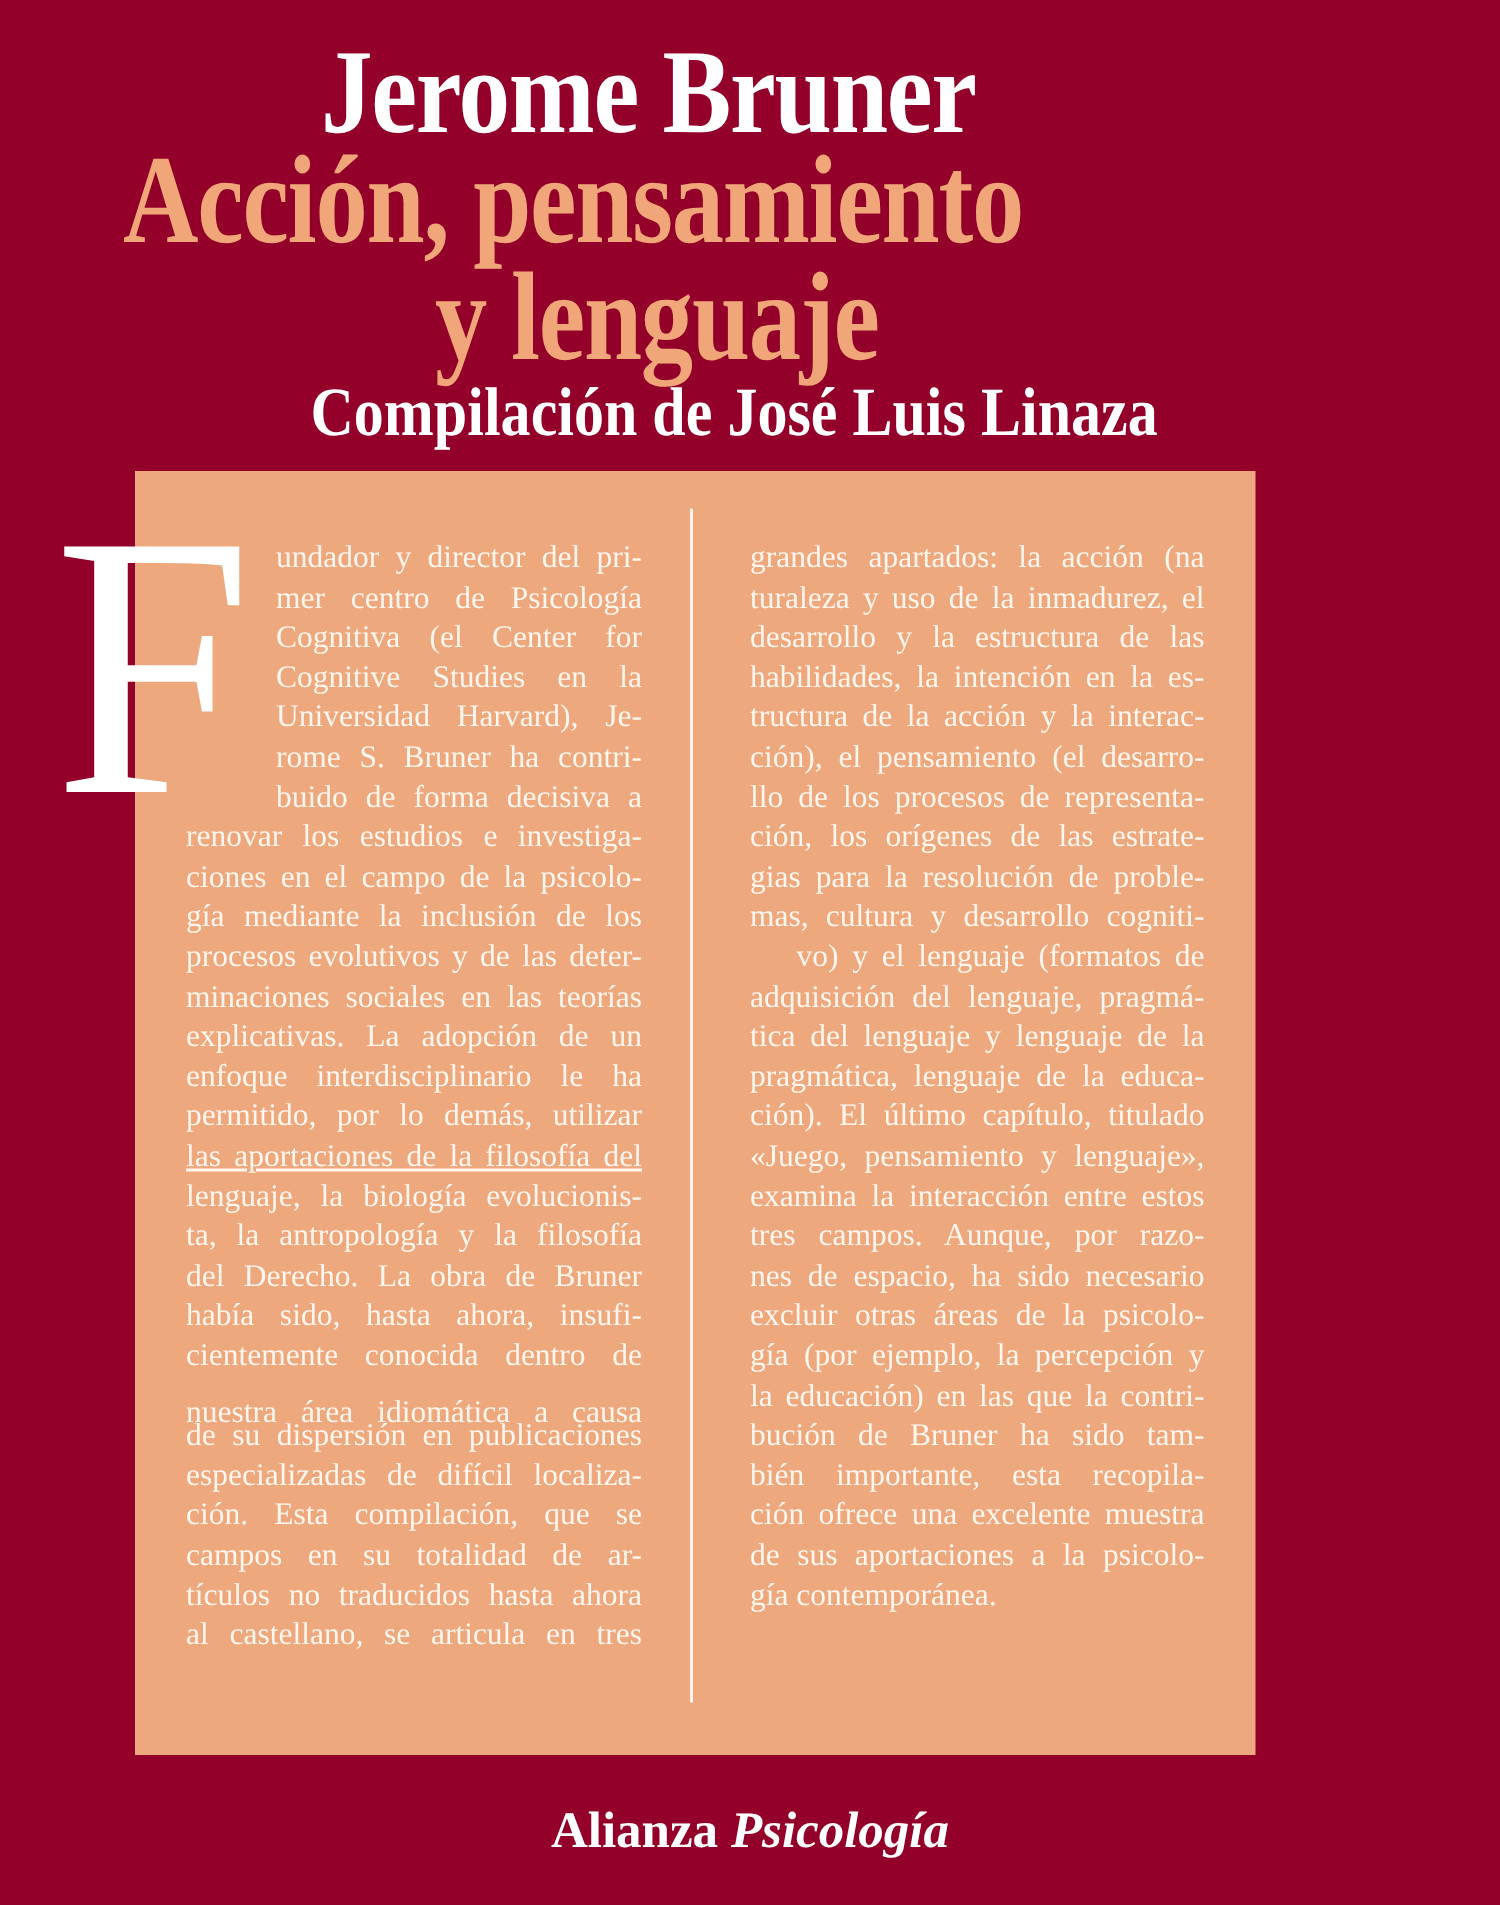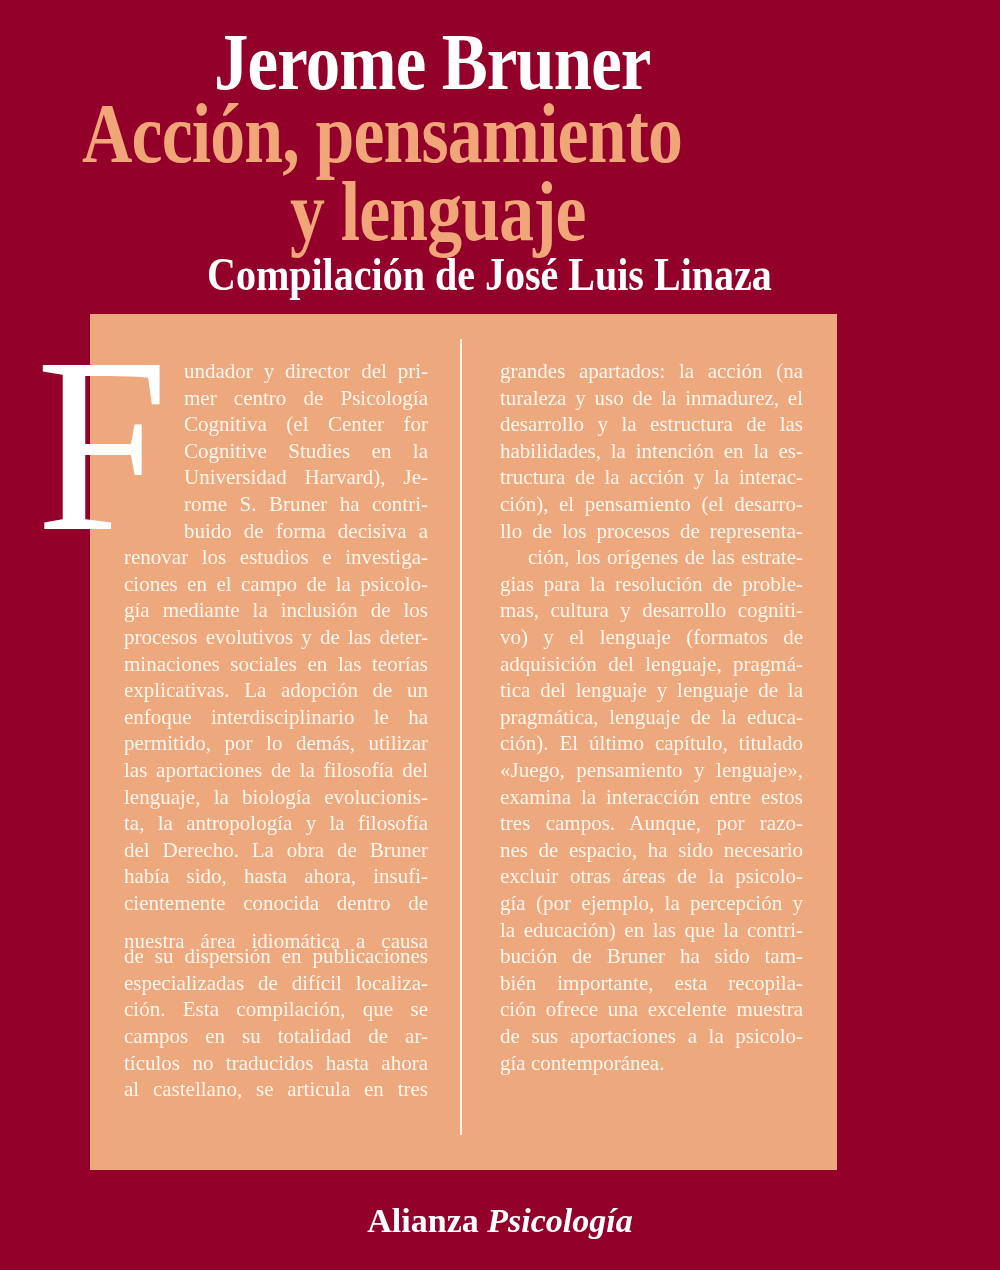--- a/index.html
+++ b/index.html
@@ -71,21 +71,21 @@
     <div class="ln" style="top: 491px; left: 60px;">rome S. Bruner ha contri-</div>
     <div class="ln" style="top: 517.6px; left: 60px;">buido de forma decisiva a</div>
     <div class="ln" style="top: 544.2px;">renovar los estudios e investiga-</div>
     <div class="ln" style="top: 570.8px;">ciones en el campo de la psicolo-</div>
     <div class="ln" style="top: 597.4px;">gía mediante la inclusión de los</div>
     <div class="ln" style="top: 624px;">procesos evolutivos y de las deter-</div>
     <div class="ln" style="top: 650.6px;">minaciones sociales en las teorías</div>
     <div class="ln" style="top: 677.2px;">explicativas. La adopción de un</div>
     <div class="ln" style="top: 703.8px;">enfoque interdisciplinario le ha</div>
     <div class="ln" style="top: 730.4px;">permitido, por lo demás, utilizar</div>
-    <div class="ln" style="top: 757px;">las aportaciones de la filosofía del</div>
+    <div class="ln" style="top: 757px; text-decoration: underline;">las aportaciones de la filosofía del</div>
     <div class="ln" style="top: 783.6px;">lenguaje, la biología evolucionis-</div>
     <div class="ln" style="top: 810.2px;">ta, la antropología y la filosofía</div>
     <div class="ln" style="top: 836.8px;">del Derecho. La obra de Bruner</div>
     <div class="ln" style="top: 863.4px;">había sido, hasta ahora, insufi-</div>
     <div class="ln" style="top: 890px;">cientemente conocida dentro de</div>
     <div class="ln" style="top: 916.6px; margin-top: 11px;">nuestra área idiomática a causa</div>
     <div class="ln" style="top: 943.2px;">de su dispersión en publicaciones</div>
     <div class="ln" style="top: 969.8px;">especializadas de difícil localiza-</div>
     <div class="ln" style="top: 996.4px;">ción. Esta compilación, que se</div>
     <div class="ln" style="top: 1023px;">campos en su totalidad de ar-</div>
@@ -93,24 +93,24 @@
     <div class="ln" style="top: 1076.2px;">al castellano, se articula en tres</div>
   </div>
 <div id="right-col" class="col" style="left:500px; top:0; width:303px; height:962px;">
     <div class="ln" style="top: 358px;">grandes apartados: la acción (na</div>
     <div class="ln" style="top: 384.6px;">turaleza y uso de la inmadurez, el</div>
     <div class="ln" style="top: 411.2px;">desarrollo y la estructura de las</div>
     <div class="ln" style="top: 437.8px;">habilidades, la intención en la es-</div>
     <div class="ln" style="top: 464.4px;">tructura de la acción y la interac-</div>
     <div class="ln" style="top: 491px;">ción), el pensamiento (el desarro-</div>
     <div class="ln" style="top: 517.6px;">llo de los procesos de representa-</div>
-    <div class="ln" style="top: 544.2px; margin-left: 28px;">ción, los orígenes de las estrate-</div>
+    <div class="ln" style="top: 544.2px;">ción, los orígenes de las estrate-</div>
     <div class="ln" style="top: 570.8px;">gias para la resolución de proble-</div>
     <div class="ln" style="top: 597.4px;">mas, cultura y desarrollo cogniti-</div>
-    <div class="ln" style="top: 624px;">vo) y el lenguaje (formatos de</div>
+    <div class="ln" style="top: 624px; margin-left: 31px;">vo) y el lenguaje (formatos de</div>
     <div class="ln" style="top: 650.6px;">adquisición del lenguaje, pragmá-</div>
     <div class="ln" style="top: 677.2px;">tica del lenguaje y lenguaje de la</div>
     <div class="ln" style="top: 703.8px;">pragmática, lenguaje de la educa-</div>
     <div class="ln" style="top: 730.4px;">ción). El último capítulo, titulado</div>
     <div class="ln" style="top: 757px;">«Juego, pensamiento y lenguaje»,</div>
     <div class="ln" style="top: 783.6px;">examina la interacción entre estos</div>
     <div class="ln" style="top: 810.2px;">tres campos. Aunque, por razo-</div>
     <div class="ln" style="top: 836.8px;">nes de espacio, ha sido necesario</div>
     <div class="ln" style="top: 863.4px;">excluir otras áreas de la psicolo-</div>
     <div class="ln" style="top: 890px;">gía (por ejemplo, la percepción y</div>

